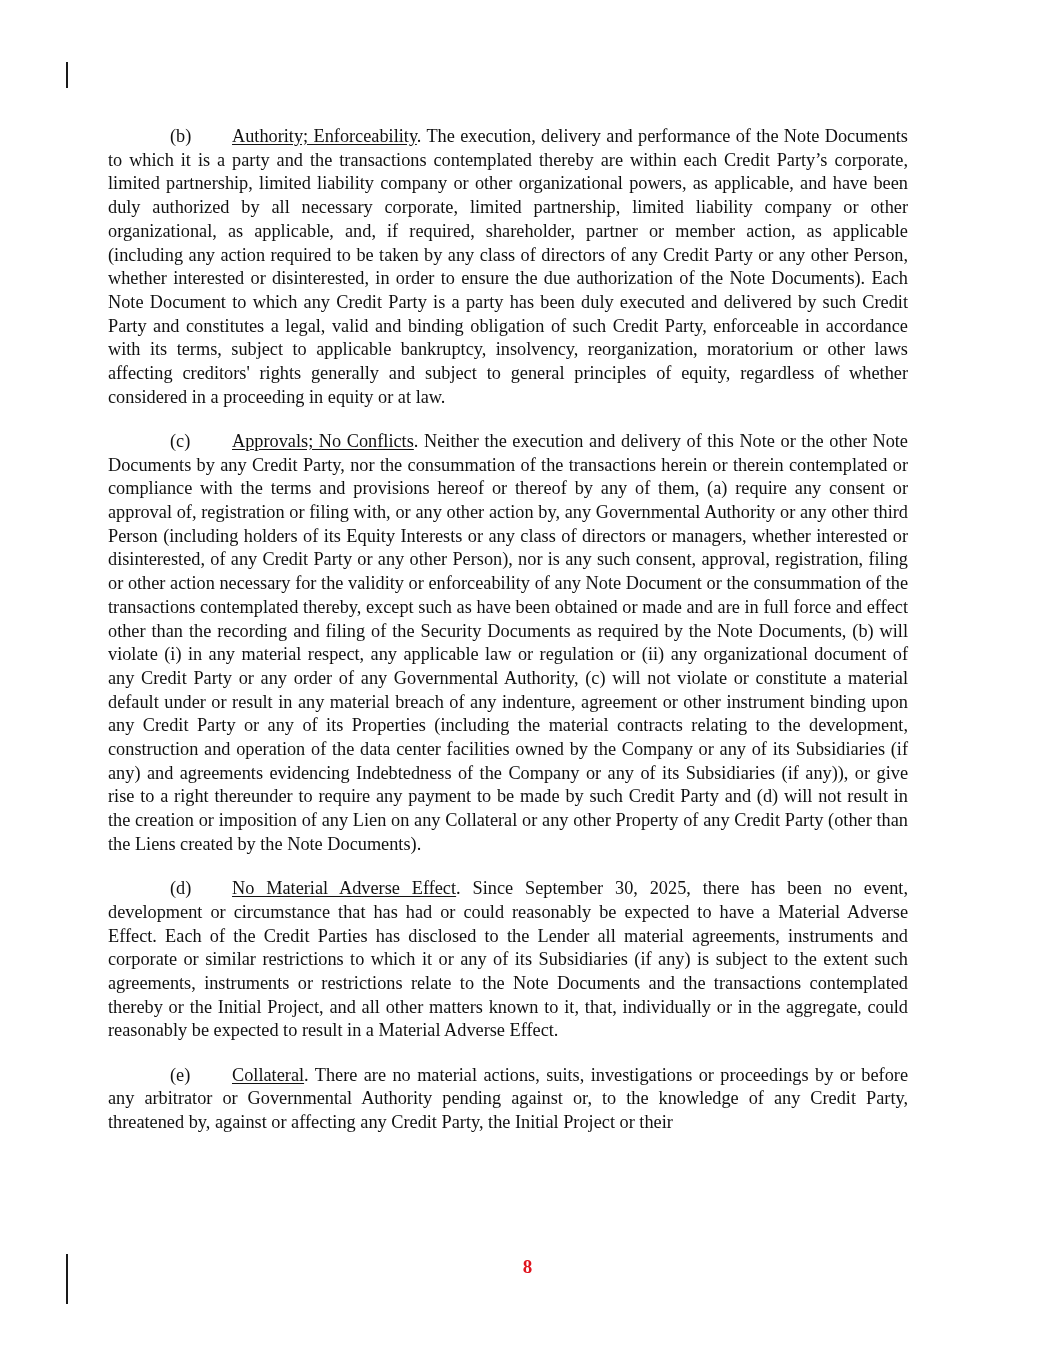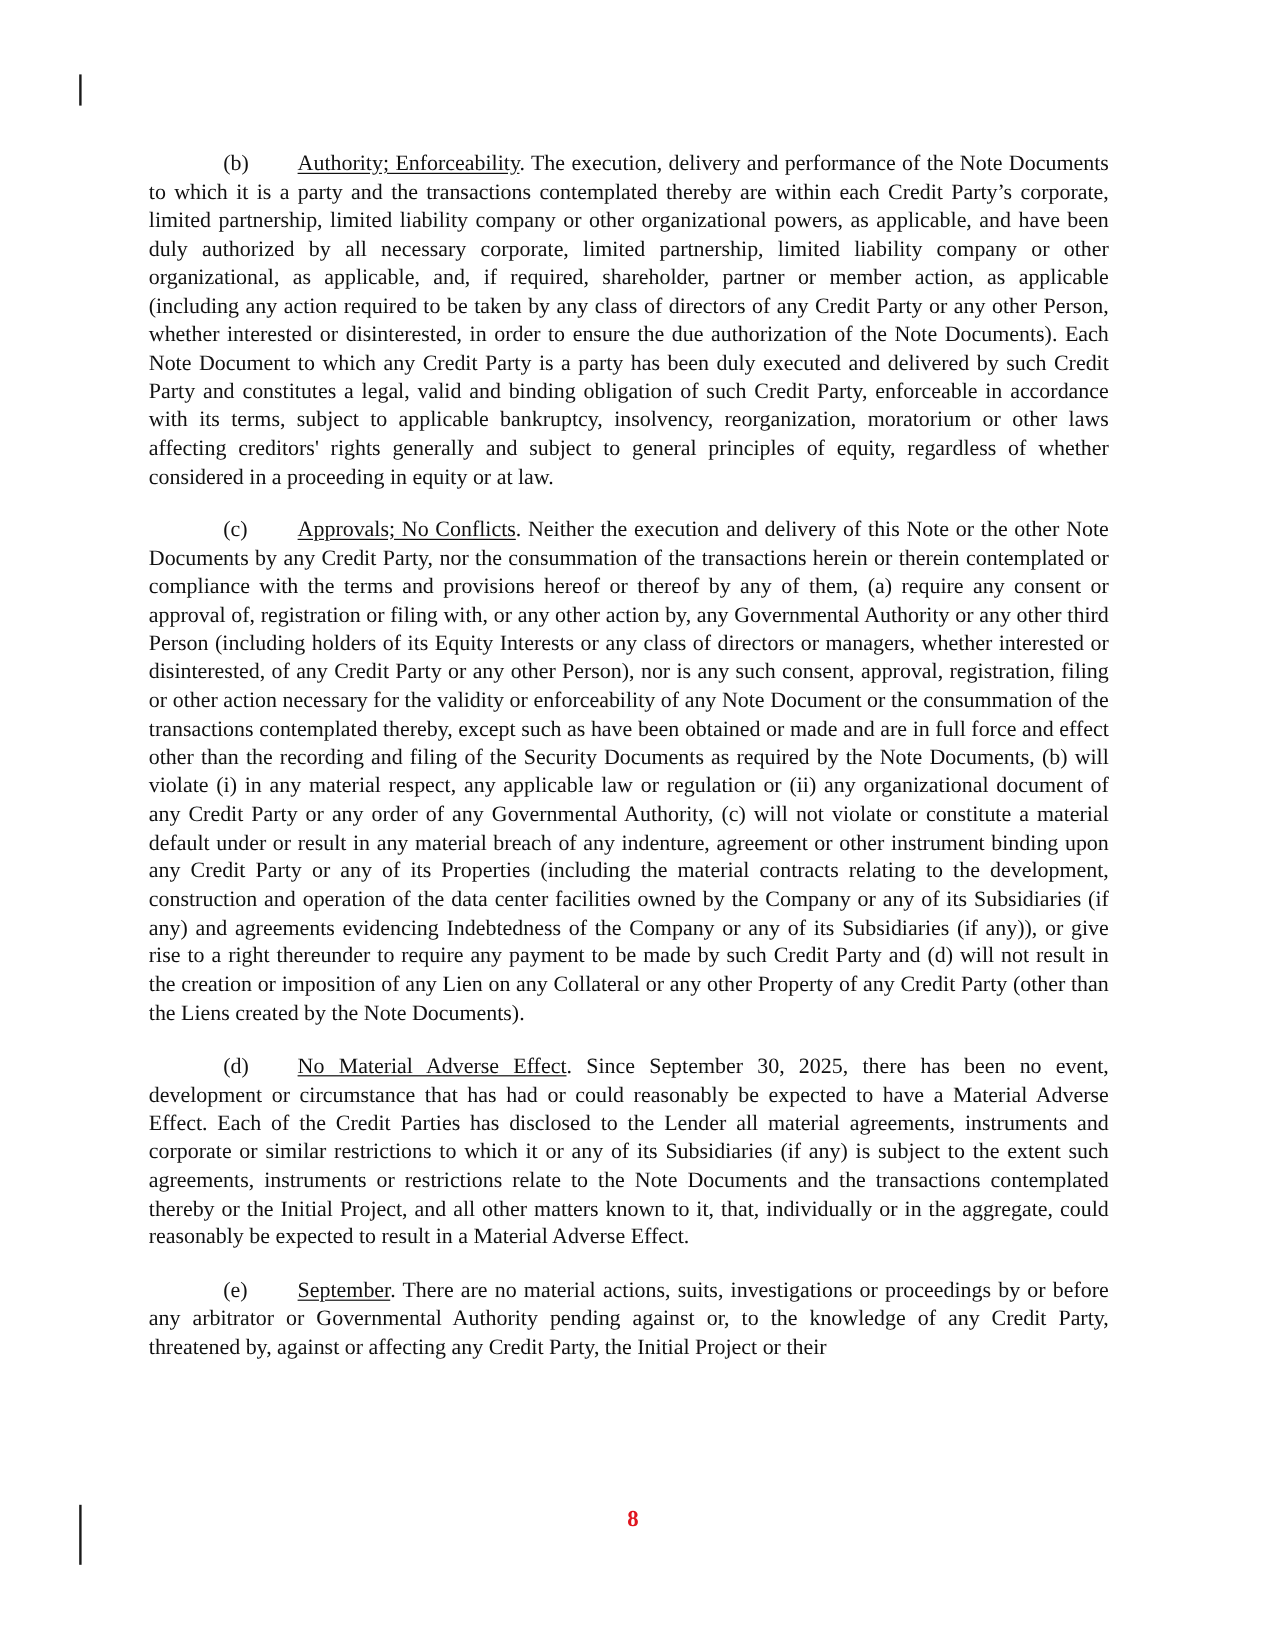--- a/index.html
+++ b/index.html
@@ -19,21 +19,21 @@
       position: absolute;
       left: 66px;
       width: 2px;
       background: #1a1a1a;
     }
     .change-bar.top { top: 62px; height: 26px; }
     .change-bar.bottom { top: 1254px; height: 50px; }
 
     .content {
       position: absolute;
-      left: 124px;
+      left: 108px;
       top: 125px;
       width: 800px;
     }
     .para {
       margin: 0 0 20.5px 0;
       font-size: 18.3px;
       line-height: 23.7px;
       text-align: justify;
       text-indent: 62px;
       hyphens: none;
@@ -64,16 +64,16 @@
 <div class="change-bar top"></div>
 <div class="change-bar bottom"></div>
 
 <div class="content">
   <p class="para"><span class="num">(b)</span><span class="heading">Authority; Enforceability</span><span>.  The execution, delivery and performance of the Note Documents to which it is a party and the transactions contemplated thereby are within each Credit Party’s corporate, limited partnership, limited liability company or other organizational powers, as applicable, and have been duly authorized by all necessary corporate, limited partnership, limited liability company or other organizational, as applicable, and, if required, shareholder, partner or member action, as applicable (including any action required to be taken by any class of directors of any Credit Party or any other Person, whether interested or disinterested, in order to ensure the due authorization of the Note Documents).  Each Note Document to which any Credit Party is a party has been duly executed and delivered by such Credit Party and constitutes a legal, valid and binding obligation of such Credit Party, enforceable in accordance with its terms, subject to applicable bankruptcy, insolvency, reorganization, moratorium or other laws affecting creditors' rights generally and subject to general principles of equity, regardless of whether considered in a proceeding in equity or at law.</span></p>
 
   <p class="para"><span class="num">(c)</span><span class="heading">Approvals; No Conflicts</span><span>.  Neither the execution and delivery of this Note or the other Note Documents by any Credit Party, nor the consummation of the transactions herein or therein contemplated or compliance with the terms and provisions hereof or thereof by any of them, (a) require any consent or approval of, registration or filing with, or any other action by, any Governmental Authority or any other third Person (including holders of its Equity Interests or any class of directors or managers, whether interested or disinterested, of any Credit Party or any other Person), nor is any such consent, approval, registration, filing or other action necessary for the validity or enforceability of any Note Document or the consummation of the transactions contemplated thereby, except such as have been obtained or made and are in full force and effect other than the recording and filing of the Security Documents as required by the Note Documents, (b) will violate (i) in any material respect, any applicable law or regulation or (ii) any organizational document of any Credit Party or any order of any Governmental Authority, (c) will not violate or constitute a material default under or result in any material breach of any indenture, agreement or other instrument binding upon any Credit Party or any of its Properties (including the material contracts relating to the development, construction and operation of the data center facilities owned by the Company or any of its Subsidiaries (if any) and agreements evidencing Indebtedness of the Company or any of its Subsidiaries (if any)), or give rise to a right thereunder to require any payment to be made by such Credit Party and (d) will not result in the creation or imposition of any Lien on any Collateral or any other Property of any Credit Party (other than the Liens created by the Note Documents).</span></p>
 
   <p class="para"><span class="num">(d)</span><span class="heading">No Material Adverse Effect</span><span>.  Since September 30, 2025, there has been no event, development or circumstance that has had or could reasonably be expected to have a Material Adverse Effect.  Each of the Credit Parties has disclosed to the Lender all material agreements, instruments and corporate or similar restrictions to which it or any of its Subsidiaries (if any) is subject to the extent such agreements, instruments or restrictions relate to the Note Documents and the transactions contemplated thereby or the Initial Project, and all other matters known to it, that, individually or in the aggregate, could reasonably be expected to result in a Material Adverse Effect.</span></p>
 
-  <p class="para"><span class="num">(e)</span><span class="heading">September</span><span>.  There are no material actions, suits, investigations or proceedings by or before any arbitrator or Governmental Authority pending against or, to the knowledge of any Credit Party, threatened by, against or affecting any Credit Party, the Initial Project or their</span></p>
+  <p class="para"><span class="num">(e)</span><span class="heading">Collateral</span><span>.  There are no material actions, suits, investigations or proceedings by or before any arbitrator or Governmental Authority pending against or, to the knowledge of any Credit Party, threatened by, against or affecting any Credit Party, the Initial Project or their</span></p>
 </div>
 
 <div class="page-number" style="color: rgb(224, 20, 30);">8</div>
 
 </body></html>

